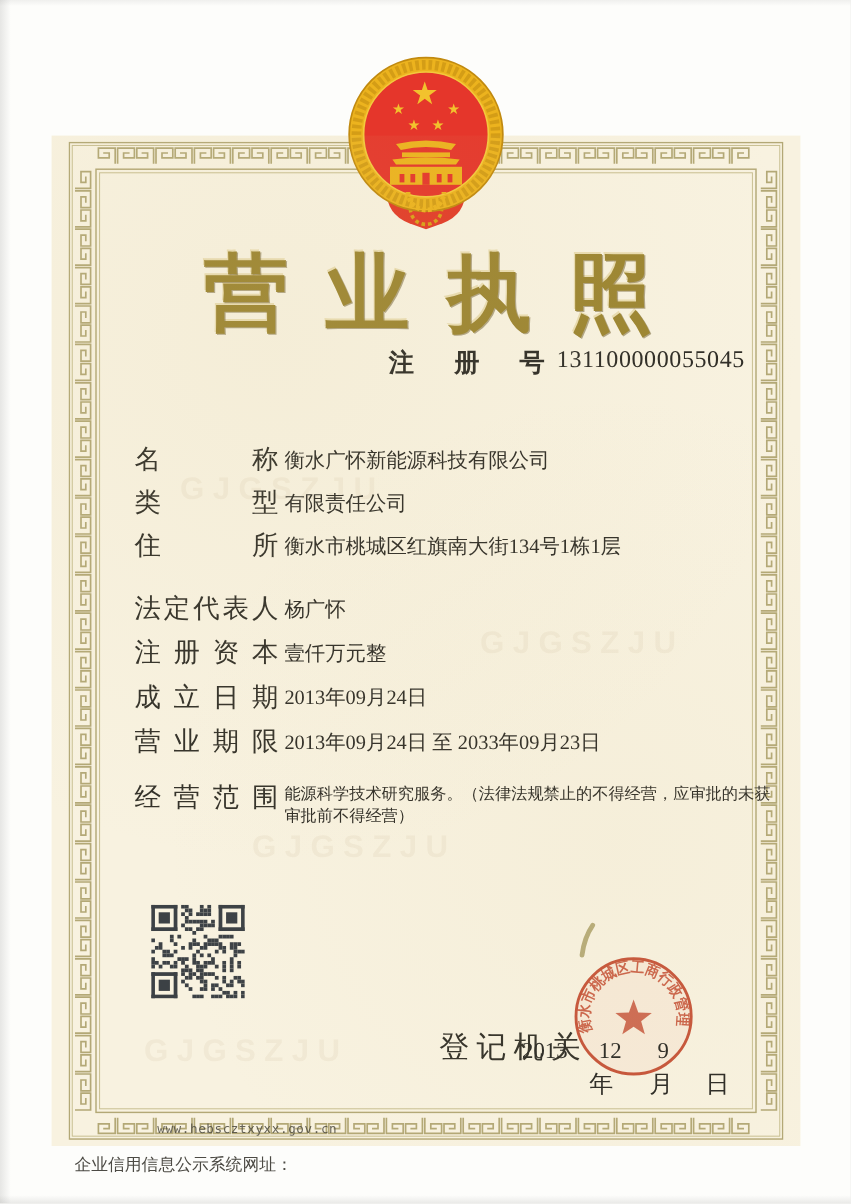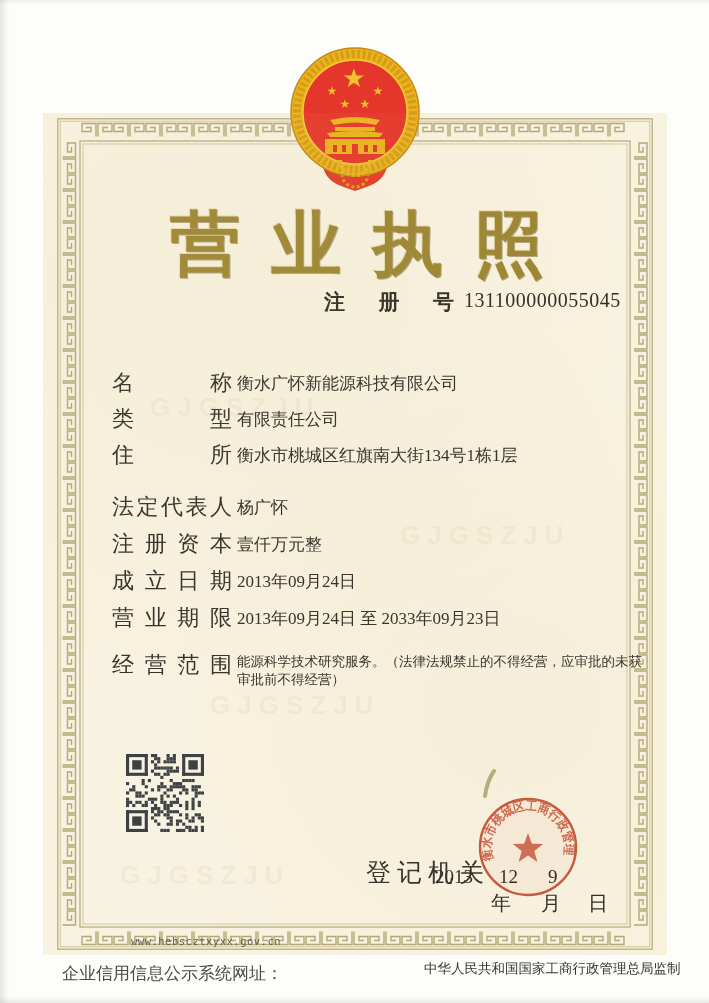--- a/index.html
+++ b/index.html
@@ -31,21 +31,21 @@
   .qr{position:absolute;left:126px;top:754px;}
   .registry-label{position:absolute;left:366px;top:856px;width:118px;font-size:25px;color:#333129;
       font-family:"Liberation Sans","DejaVu Sans",sans-serif;font-weight:500;
       text-align:justify;text-align-last:justify;}
   .seal{position:absolute;left:470px;top:789px;mix-blend-mode:multiply;opacity:.92;}
   .pen-tick{position:absolute;left:478px;top:768px;}
   .date-num{position:absolute;font-size:19px;color:#2b2a25;font-family:"Liberation Serif","DejaVu Serif",serif;}
   .date-lab{position:absolute;font-size:20px;color:#2b2a25;font-family:"Liberation Sans","DejaVu Sans",sans-serif;}
   .url-stamp{position:absolute;left:131px;top:935px;font-size:10.5px;color:#4c4a40;opacity:.85;
       font-family:"DejaVu Sans Mono","Liberation Mono",monospace;letter-spacing:.5px;}
-  .footer-left{position:absolute;left:62px;top:962px;font-size:17px;color:#4c4a44;}
+  .footer-left{position:absolute;left:62px;top:962px;font-size:14px;color:#4c4a44;}
   .footer-right{position:absolute;left:424px;top:960px;font-size:13.5px;color:#36342e;}
   .edge-left{position:absolute;left:0;top:0;width:9px;height:100%;
       background:linear-gradient(to right, rgba(110,110,110,.16), rgba(0,0,0,0));}
   .edge-bottom{position:absolute;left:0;bottom:0;width:100%;height:7px;
       background:linear-gradient(to top, rgba(110,110,110,.14), rgba(0,0,0,0));}
   .edge-top{position:absolute;left:0;top:0;width:100%;height:5px;
       background:linear-gradient(to bottom, rgba(120,120,120,.10), rgba(0,0,0,0));}
 </style>
 </head>
 <body>
@@ -512,19 +512,18 @@
 
   <span class="date-num" style="left:435px;top:866px;">2013</span>
   <span class="date-num" style="left:499px;top:866px;">12</span>
   <span class="date-num" style="left:548px;top:866px;">9</span>
   <span class="date-lab" style="left:491px;top:890px;">年</span>
   <span class="date-lab" style="left:541px;top:890px;">月</span>
   <span class="date-lab" style="left:588px;top:890px;">日</span>
 
   <div class="url-stamp">www.hebscztxyxx.gov.cn</div>
   <div class="footer-left">企业信用信息公示系统网址：</div>
-  <div class="footer-right">中华人民共和国国家工商行政管理总局监制</div>
 
   <div class="paper-tint"></div>
   <div class="edge-left"></div>
   <div class="edge-bottom"></div>
   <div class="edge-top"></div>
 </div>
 
 </body></html>

